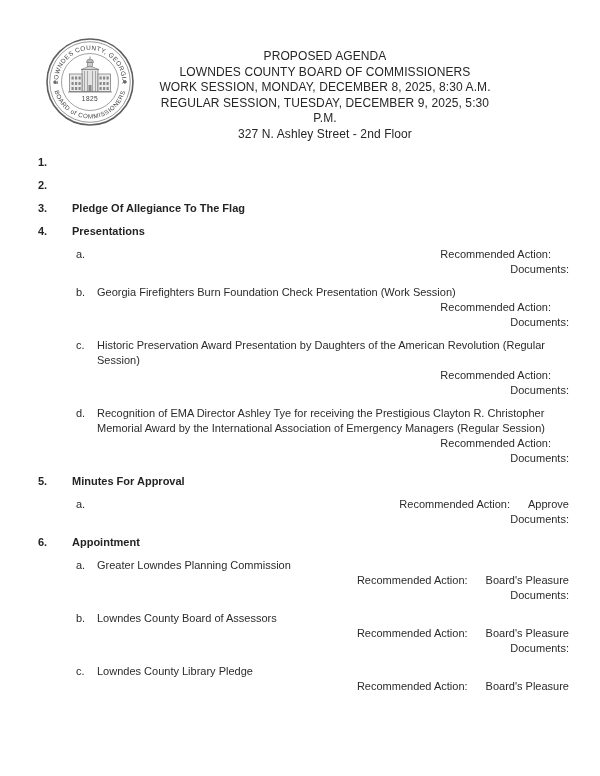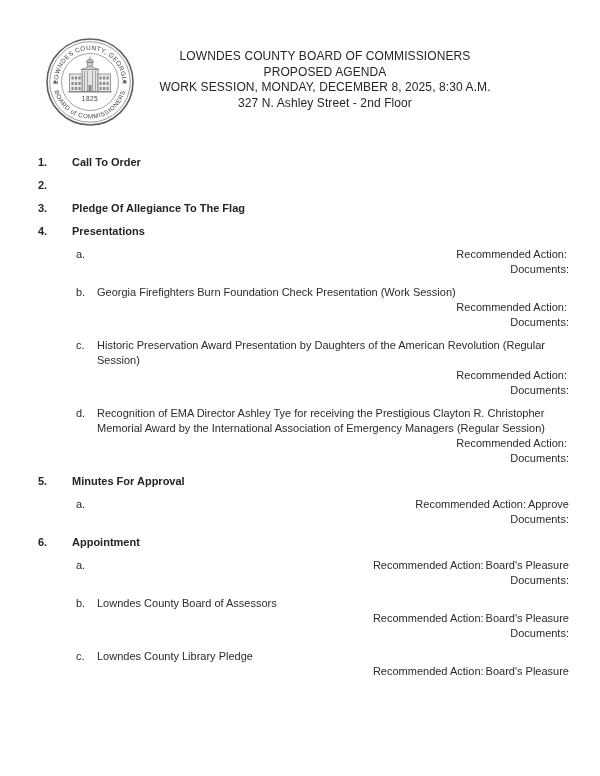--- a/index.html
+++ b/index.html
@@ -55,21 +55,21 @@
     padding-left: 76px;
   }
   .subitem-letter { width: 21px; flex: 0 0 21px; }
   .subitem-body { width: 472px; flex: 0 0 472px; }
   .subitem-text { }
   .meta-line {
     display: flex;
     margin-left: 24px;
     justify-content: flex-end;
   }
-  .meta-value { margin-left: 2px; }
+  .meta-value { margin-left: 18px; }
   
   .seal text, .seal textPath {
     font-family: "Liberation Sans", sans-serif;
   }
 </style>
 </head>
 <body>
 
 <div class="page">
 
@@ -138,31 +138,31 @@
         <line x1="51.5" y1="35" x2="51.5" y2="55.5"></line>
       </g>
       <rect x="44.5" y="49" width="3" height="6.5" fill="#8a8a8a"></rect>
 
       <line x1="24" y1="56" x2="68" y2="56" stroke="#707070" stroke-width="0.8"></line>
     </g>
     <text x="46" y="64.5" font-size="6.6" text-anchor="middle" fill="#3e3e3e" letter-spacing="0.4">1825</text>
   </svg>
 
   <div class="header-block">
+    <div>PROPOSED AGENDA</div>
     <div>LOWNDES COUNTY BOARD OF COMMISSIONERS</div>
-    <div>PROPOSED AGENDA</div>
     <div>WORK SESSION, MONDAY, DECEMBER 8, 2025, 8:30 A.M.</div>
+    <div>REGULAR SESSION, TUESDAY, DECEMBER 9, 2025, 5:30 P.M.</div>
     <div>327 N. Ashley Street - 2nd Floor</div>
   </div>
 
   <div class="agenda">
   <div class="agenda-item">
     <div class="item-row">
       <span class="item-number">1.</span>
-      <span class="item-title">Call To Order</span>
     </div>
 
   </div>
 
   <div class="agenda-item">
     <div class="item-row">
       <span class="item-number">2.</span>
     </div>
 
   </div>
@@ -272,20 +272,21 @@
   <div class="agenda-item">
     <div class="item-row">
       <span class="item-number">6.</span>
       <span class="item-title">Appointment</span>
     </div>
     <div class="subitem-list">
   <div class="subitem">
     <div class="subitem-row">
       <span class="subitem-letter">a.</span>
       <div class="subitem-body">
+        <div class="subitem-text">Greater Lowndes Planning Commission</div>
         <div class="meta-line">
           <span>Recommended Action:</span>
           <span class="meta-value">Board's Pleasure</span>
         </div>
         <div class="meta-line">
           <span>Documents:</span>
         </div>
       </div>
     </div>
   </div>

